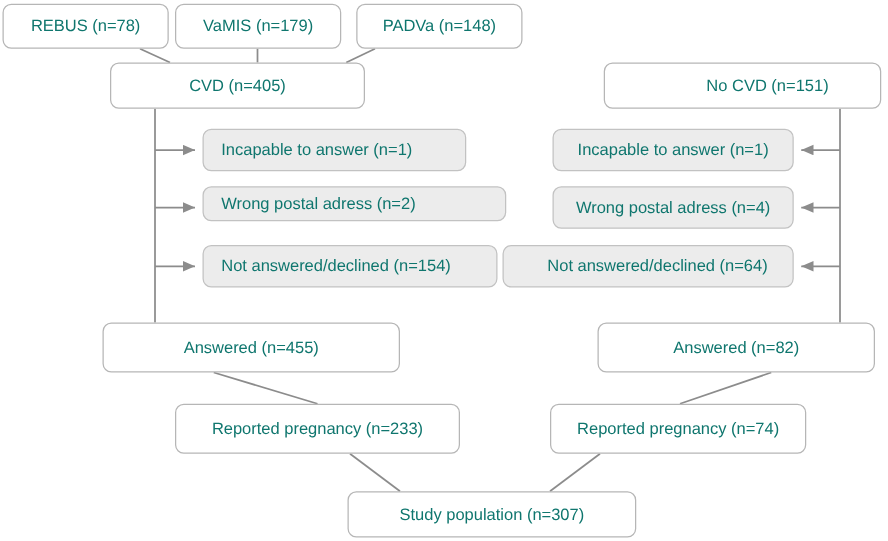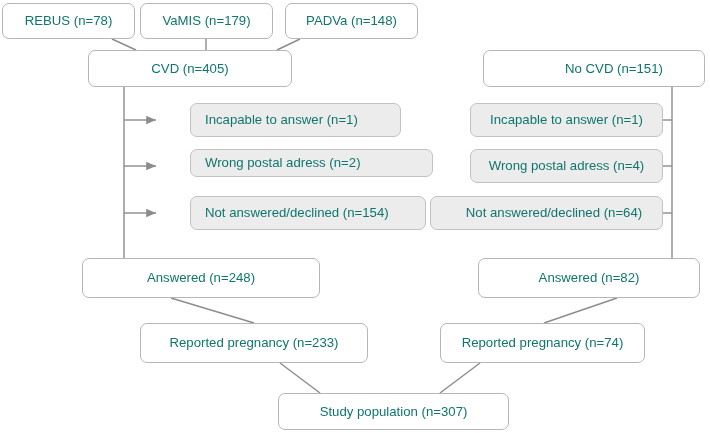--- a/index.html
+++ b/index.html
@@ -36,21 +36,20 @@
     color: #0f766e;
     line-height: 1.15;
     white-space: nowrap;
     z-index: 2;
   }
   .node.excl {
     background: #ececec;
     border-color: #c2c2c2;
     justify-content: flex-start;
     padding-left: 14px;
-    margin-left: 28px;
   }
   .node.excl.right-excl {
     justify-content: center;
     padding-left: 0;
   }
 </style>
 </head>
 <body>
 
 <div id="flow-root">
@@ -106,21 +105,21 @@
   <div class="node excl" style="left:162px; top:149px; width:243px; height:28px;">Wrong postal adress (n=2)</div>
 
   <div class="node excl" style="left:162px; top:196px; width:236px; height:34px;">Not answered/declined (n=154)</div>
 
   <div class="node excl right-excl" style="left:442px; top:103px; width:193px; height:34px;">Incapable to answer (n=1)</div>
 
   <div class="node excl right-excl" style="left:442px; top:149px; width:193px; height:34px;">Wrong postal adress (n=4)</div>
 
   <div class="node excl right-excl" style="left:402px; top:196px; width:233px; height:34px;padding-left:15px;">Not answered/declined (n=64)</div>
 
-  <div class="node" style="left:82px; top:258px; width:238px; height:40px;">Answered (n=248)</div>
+  <div class="node" style="left:82px; top:258px; width:238px; height:40px;">Answered (n=455)</div>
 
   <div class="node" style="left:478px; top:258px; width:222px; height:40px;">Answered (n=82)</div>
 
   <div class="node" style="left:140px; top:323px; width:228px; height:40px;">Reported pregnancy (n=233)</div>
 
   <div class="node" style="left:440px; top:323px; width:205px; height:40px;">Reported pregnancy (n=74)</div>
 
   <div class="node" style="left:278px; top:393px; width:231px; height:37px;">Study population (n=307)</div>
 
 </div>

